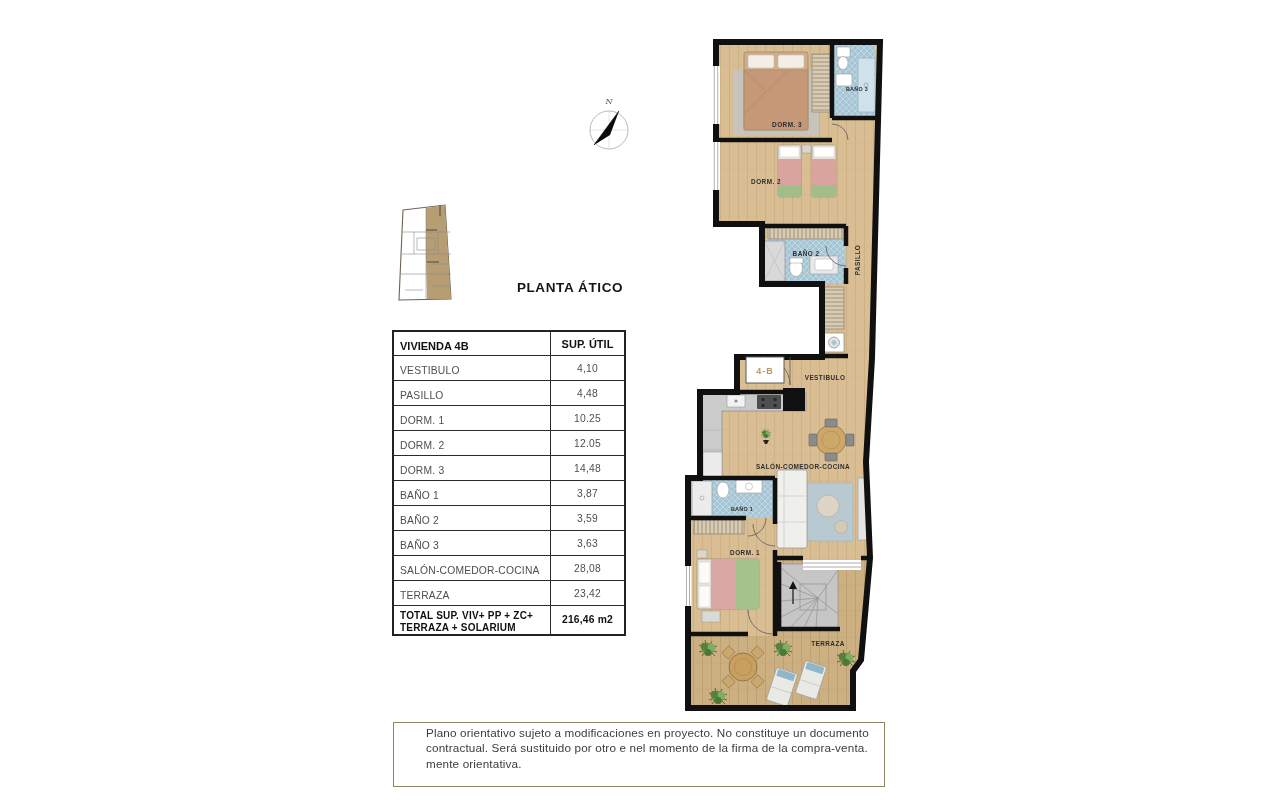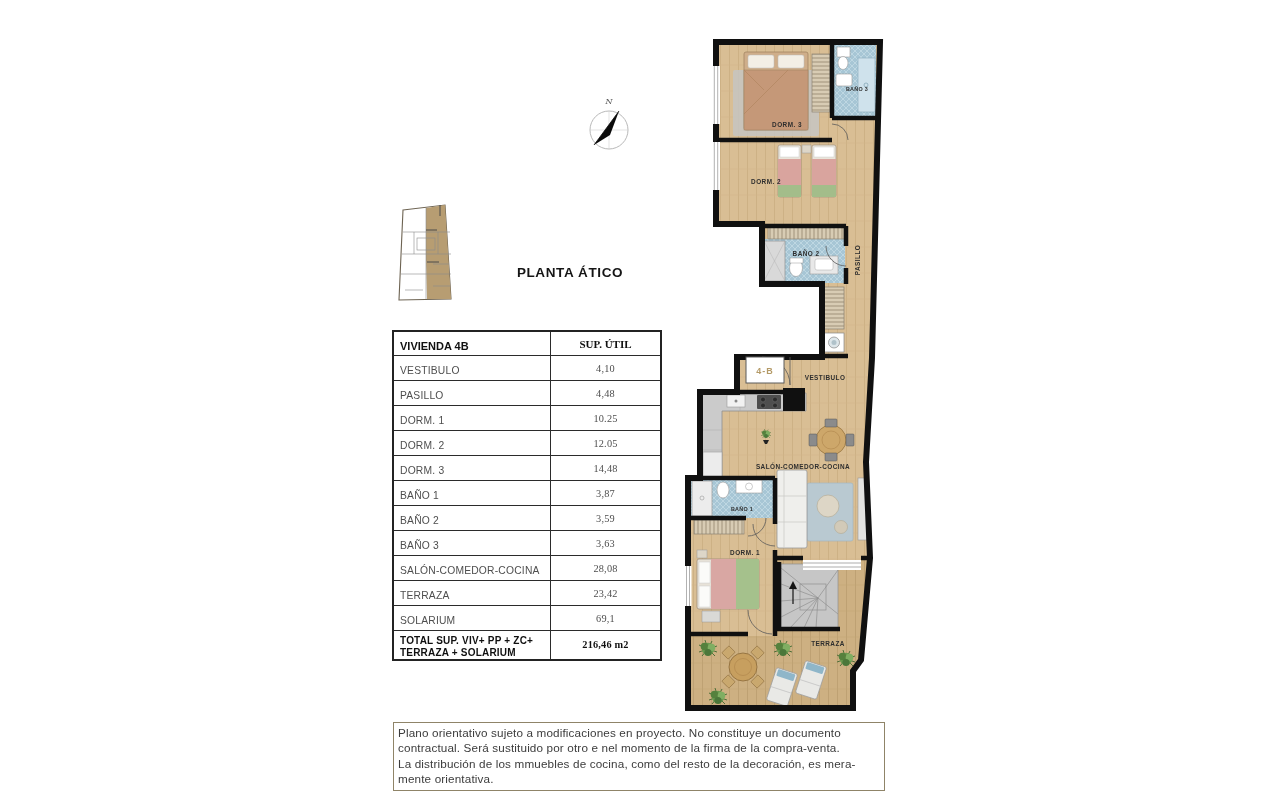--- a/index.html
+++ b/index.html
@@ -3,41 +3,41 @@
 <meta charset="utf-8">
 <style>
   html,body{margin:0;padding:0;background:#fff;}
   .canvas{
     position:relative;width:1280px;height:800px;background:#ffffff;overflow:hidden;
     font-family:"Liberation Sans",sans-serif;
   }
   .abs{position:absolute;}
   
   .page-title{
-    left:503px;top:265px;width:134px;text-align:center;
+    left:503px;top:280px;width:134px;text-align:center;
     font-size:13.5px;font-weight:bold;letter-spacing:.6px;color:#151515;
   }
   
   .tbl-wrap{left:392px;top:330px;}
   table.areas{border-collapse:collapse;width:216px;table-layout:fixed;border:2px solid #232323;}
   table.areas th,table.areas td{border:1px solid #2b2b2b;vertical-align:middle;}
   table.areas .c1{width:145px;text-align:left;padding:4px 5px 0 6px;}
-  table.areas .c2{width:69px;text-align:center;padding:4px 20px;font-family:Liberation Serif, serif;}
+  table.areas .c2{width:69px;text-align:center;padding:4px 2px;}
   table.areas thead th{font-size:11px;font-weight:bold;color:#111;height:15px;}
   table.areas thead .c2{text-align:center;}
   table.areas tbody td{font-size:10.3px;color:#4e4e4e;letter-spacing:.2px;height:16px;}
   table.areas tr.total td{font-size:10px;font-weight:bold;color:#101010;line-height:12px;height:20px;}
   table.areas tr.total .c2{font-size:10.3px;}
   
   .disclaimer{
     left:393px;top:722px;width:482px;min-height:58px;
     border:1px solid #8f8468;padding:2px 4px 3px 4px;
     font-size:11.7px;line-height:15.4px;color:#3c3c3c;letter-spacing:.15px;
   }
-  .disclaimer span{display:block;}
+  .disclaimer span{display:block;margin-left:28px;}
   
   svg text{font-family:"Liberation Sans",sans-serif;}
   .plan-label{fill:#2e2e2e;font-size:6.4px;letter-spacing:.45px;font-weight:bold;}
   .plan-label-sm{fill:#2e2e2e;font-size:5.4px;letter-spacing:.3px;font-weight:bold;}
   .unit-badge-text{fill:#b49a67;font-size:9px;letter-spacing:1px;font-weight:bold;}
   .north-n{fill:#555;font-size:8px;font-style:italic;font-family:"DejaVu Serif",serif;}
 </style>
 </head>
 <body>
 
@@ -127,24 +127,20 @@
     <tr>
       <td class="c1">SALÓN-COMEDOR-COCINA</td>
       <td class="c2">28,08</td>
     </tr>
 
     <tr>
       <td class="c1">TERRAZA</td>
       <td class="c2">23,42</td>
     </tr>
 
-    <tr>
-      <td class="c1">SOLARIUM</td>
-      <td class="c2">69,1</td>
-    </tr>
 
 
 
     <tr class="total">
       <td class="c1">TOTAL SUP. VIV+ PP + ZC+ TERRAZA + SOLARIUM</td>
       <td class="c2">216,46 m2</td>
     </tr>
   </tbody>
     </table>
   </div>
@@ -375,17 +371,16 @@
     <text x="825" y="380" text-anchor="middle" class="plan-label">VESTIBULO</text>
     <text x="803" y="469" text-anchor="middle" class="plan-label">SALÓN-COMEDOR-COCINA</text>
     <text x="742" y="511" text-anchor="middle" class="plan-label-sm">BAÑO 1</text>
     <text x="745" y="555" text-anchor="middle" class="plan-label">DORM. 1</text>
     <text x="828" y="646" text-anchor="middle" class="plan-label">TERRAZA</text>
   </svg>
 
   <div class="abs disclaimer">
     <span>Plano orientativo sujeto a modificaciones en proyecto. No constituye un documento</span>
     <span>contractual. Será sustituido por otro e nel momento de la firma de la compra-venta.</span>
-    <span>La distribución de los mmuebles de cocina, como del resto de la decoración, es mera-</span>
     <span>mente orientativa.</span>
   </div>
 
 </div>
 
 </body></html>

